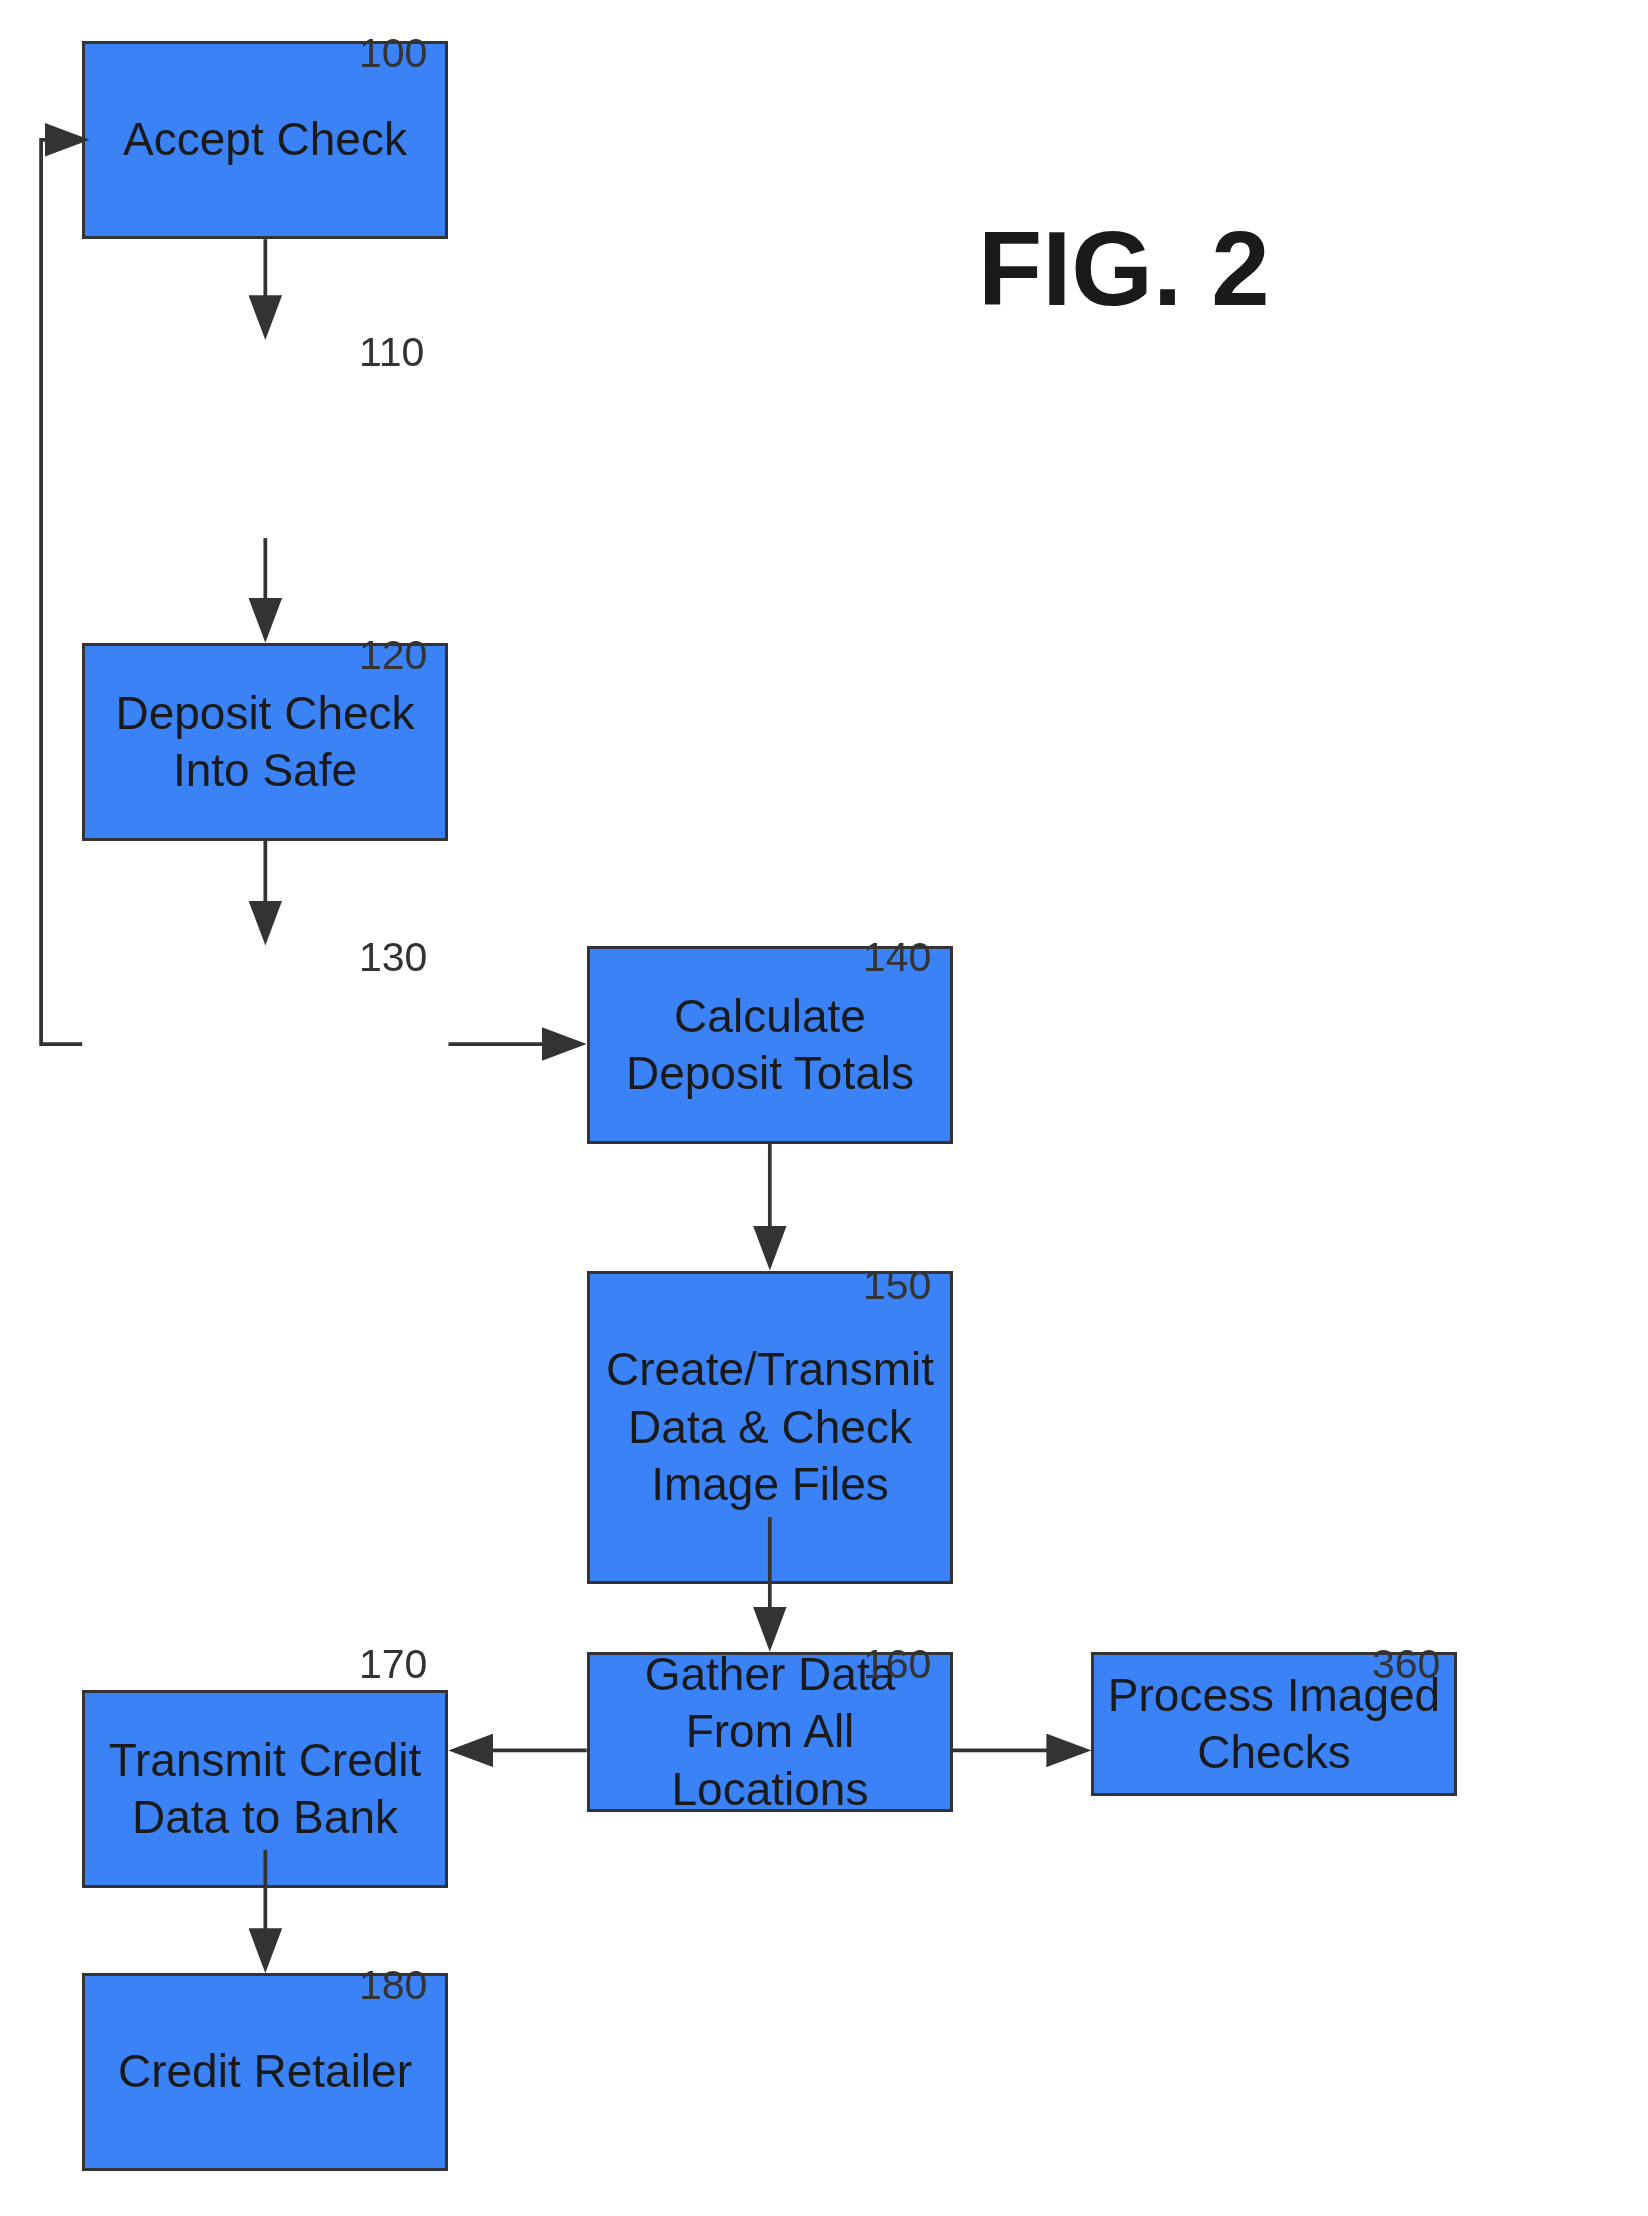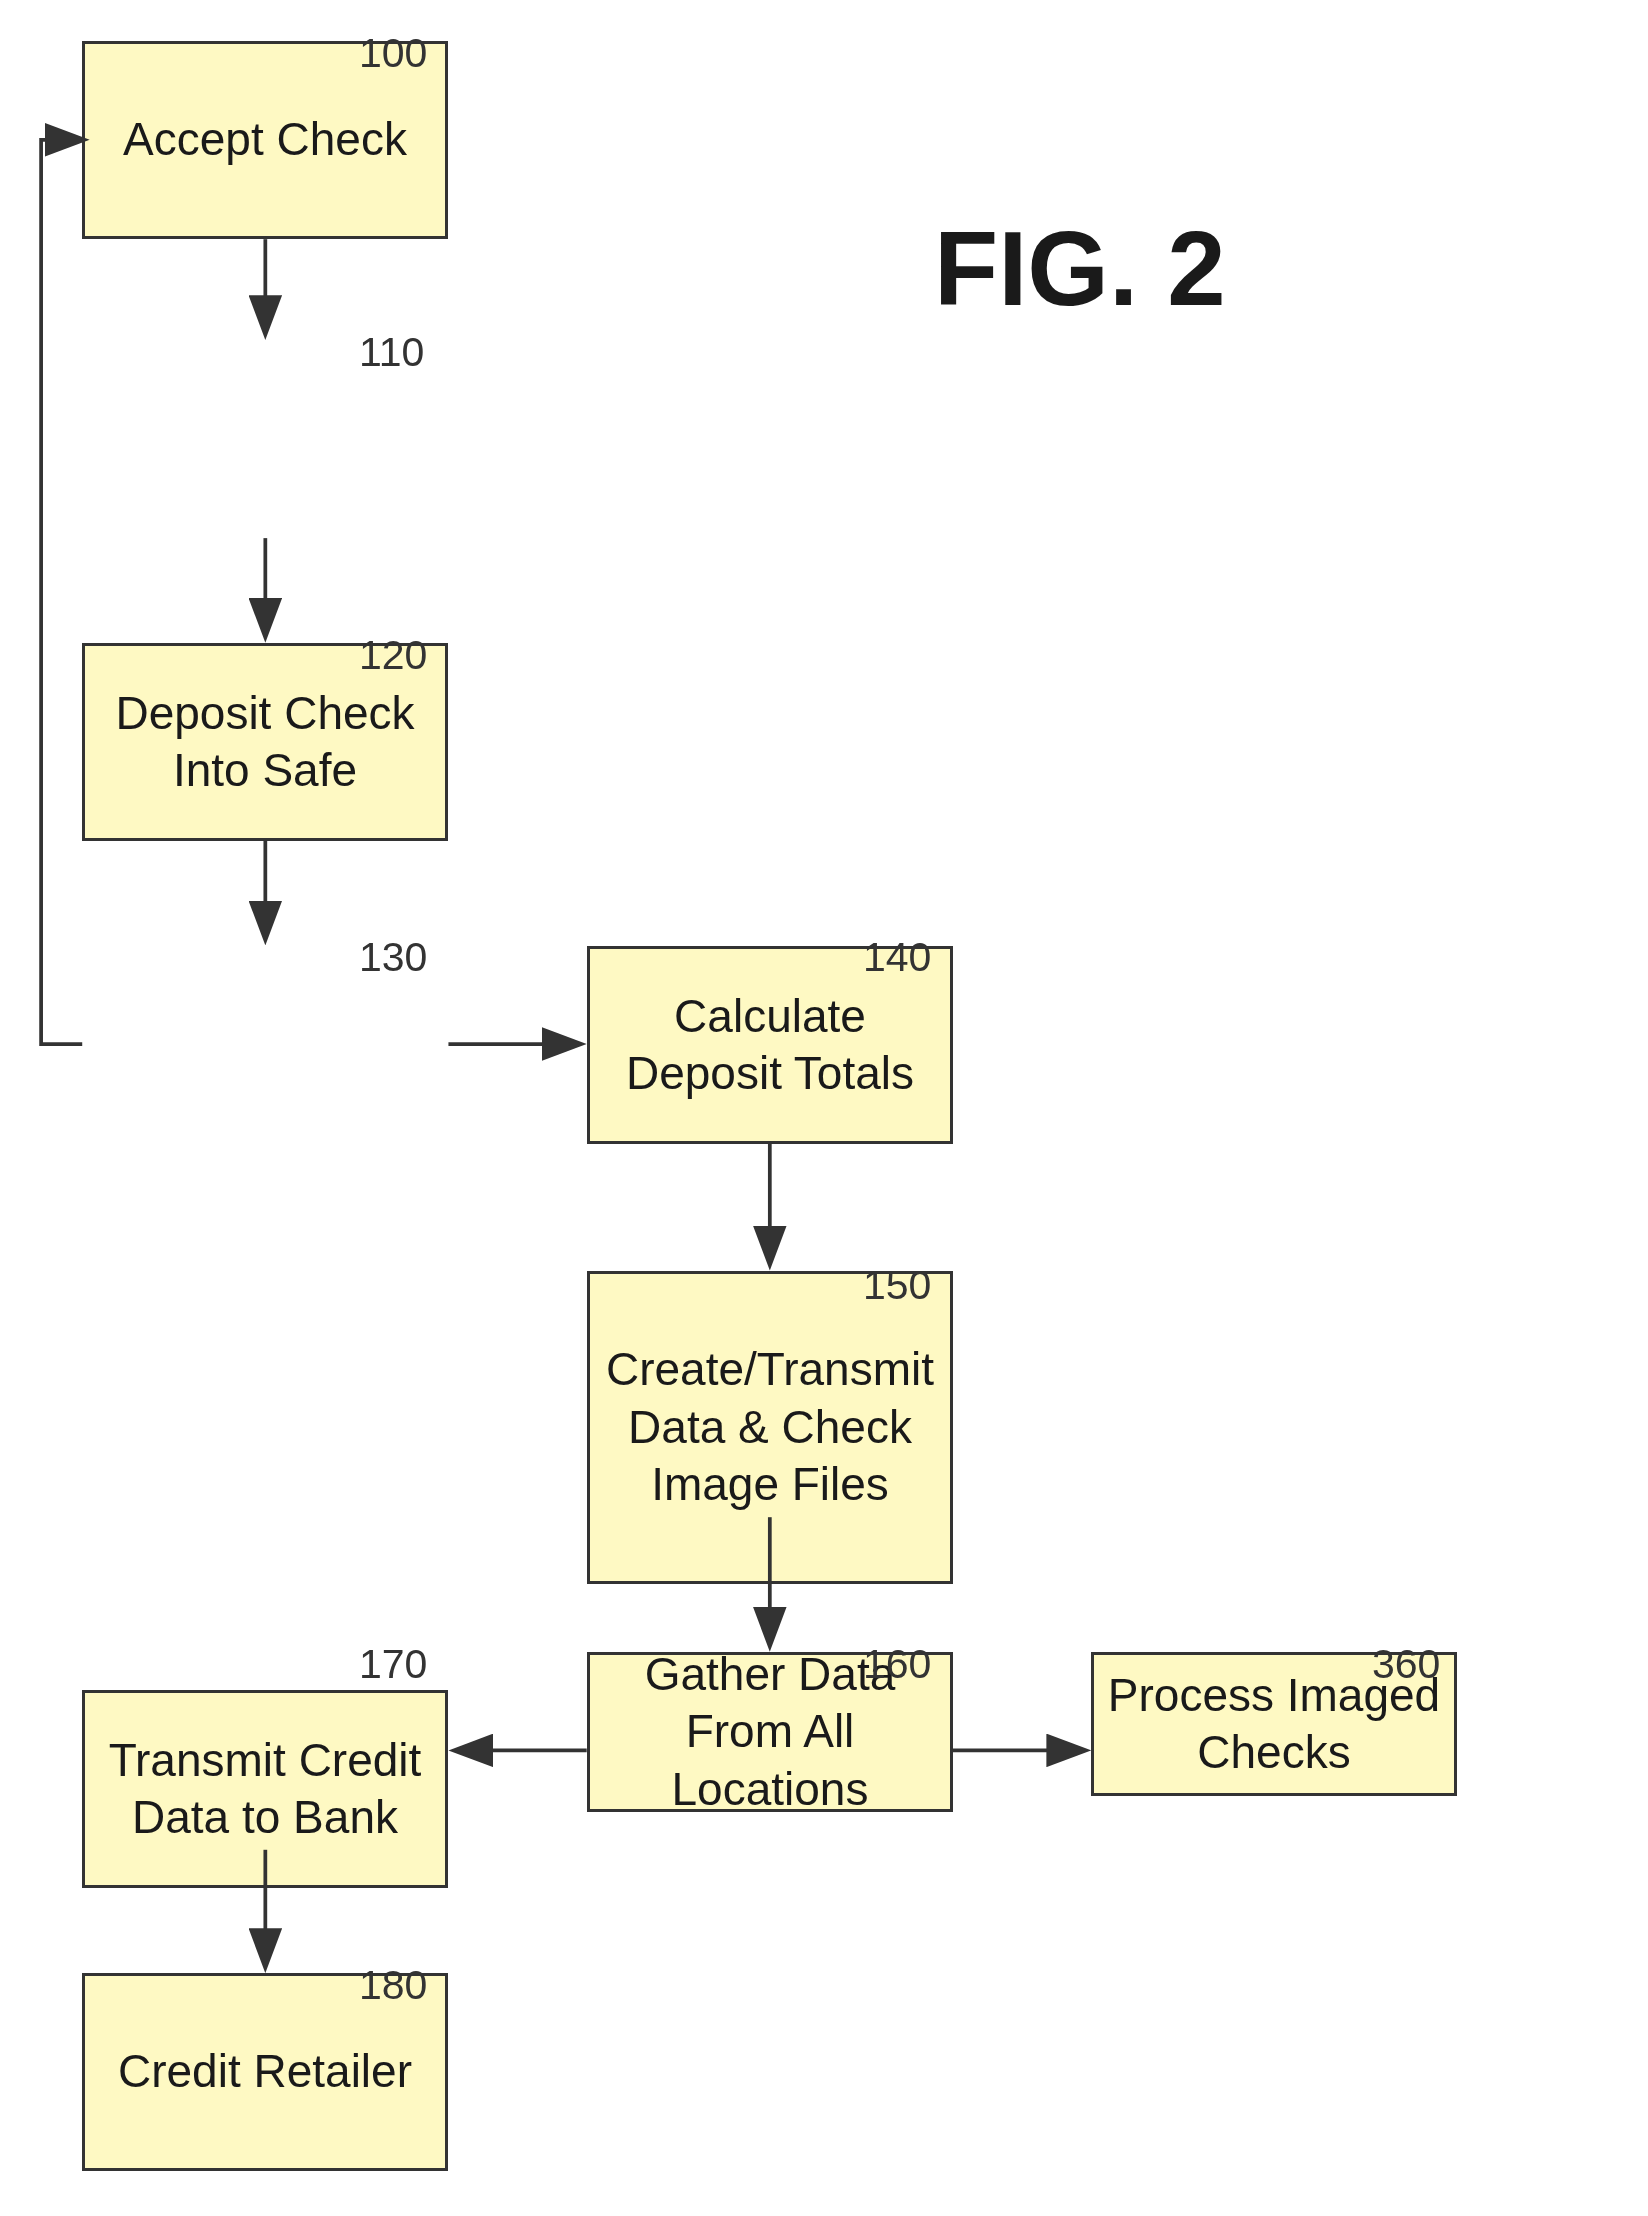--- a/index.html
+++ b/index.html
@@ -18,21 +18,21 @@
       top: 0;
       left: 0;
       width: 100%;
       height: 100%;
     }
 
     
     .flow-box {
       position: absolute;
       border: 3.7px solid #333333;
-      background: #fef9c3;
+      background: #3b82f6;
       display: flex;
       align-items: center;
       justify-content: center;
       text-align: center;
       font-size: 46px;
       font-weight: normal;
       color: #1a1a1a;
       line-height: 1.25;
     }
 
@@ -44,20 +44,21 @@
       font-family: Liberation Sans, sans-serif;
     }
 
     
     .fig-label {
       position: absolute;
       font-size: 105px;
       font-weight: bold;
       color: #1a1a1a;
       font-family: Arial, sans-serif;
+      margin-left: 44px;
     }
 
     
     .svg-overlay {
       position: absolute;
       top: 0;
       left: 0;
       width: 100%;
       height: 100%;
       pointer-events: none;

